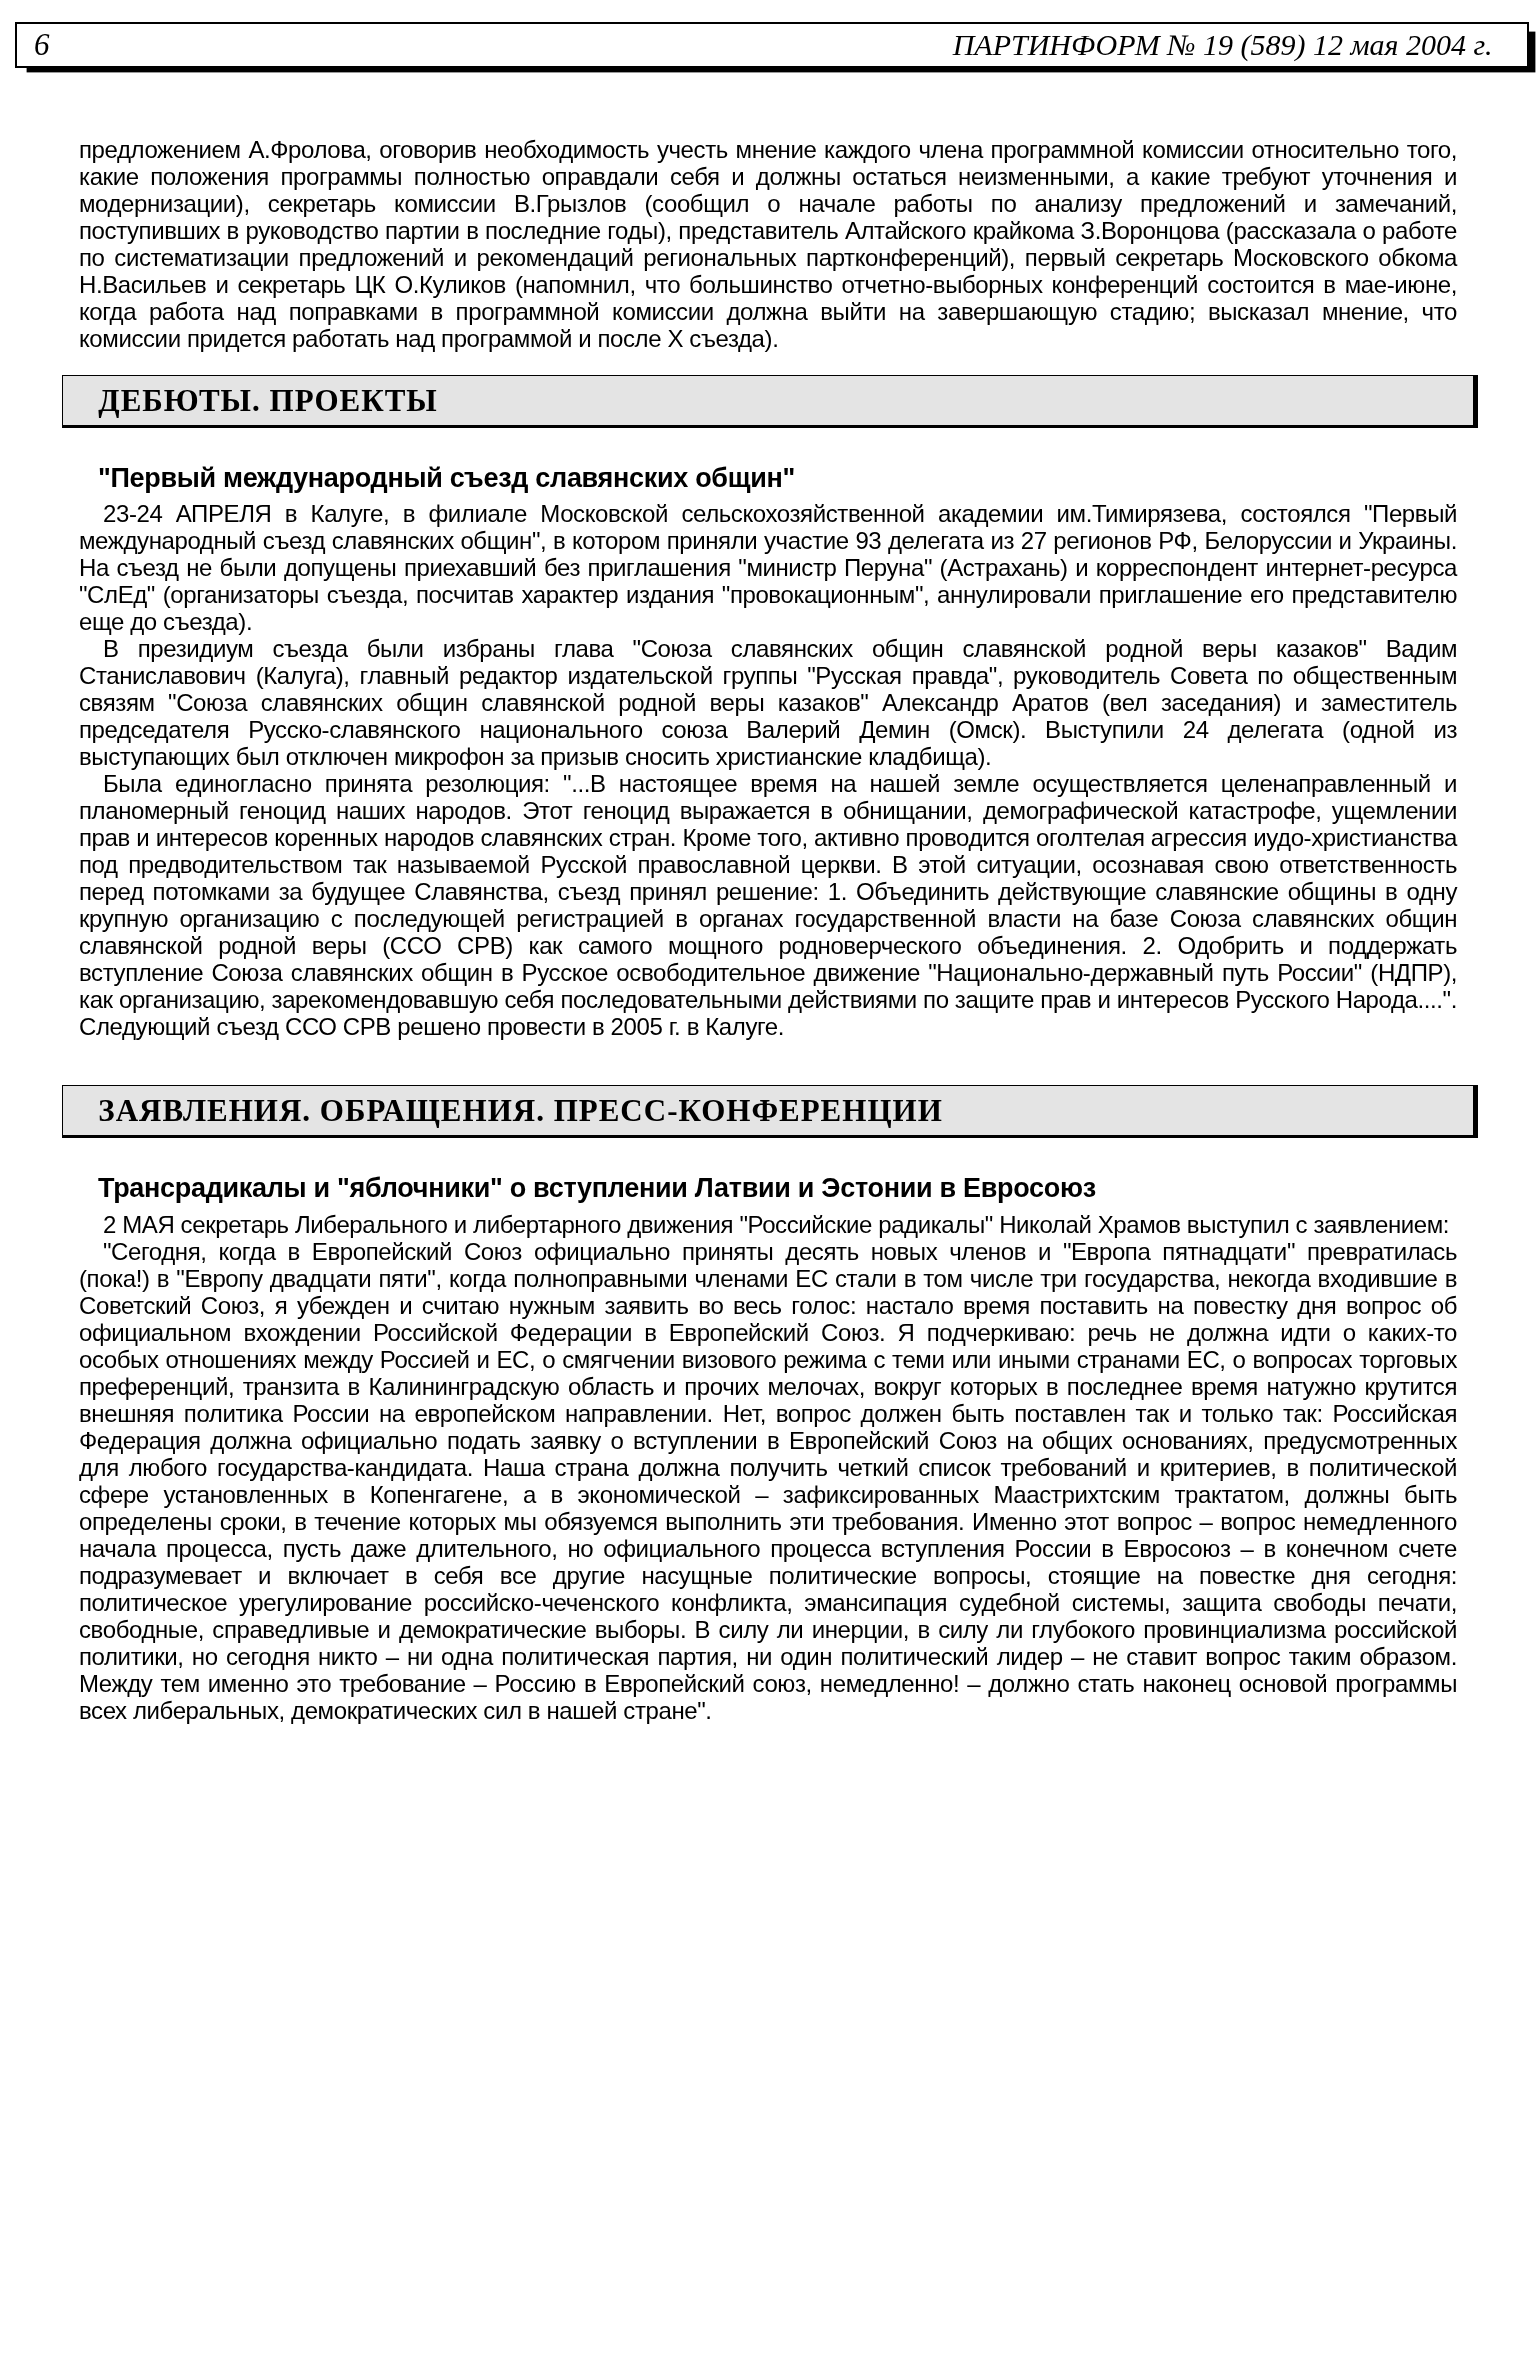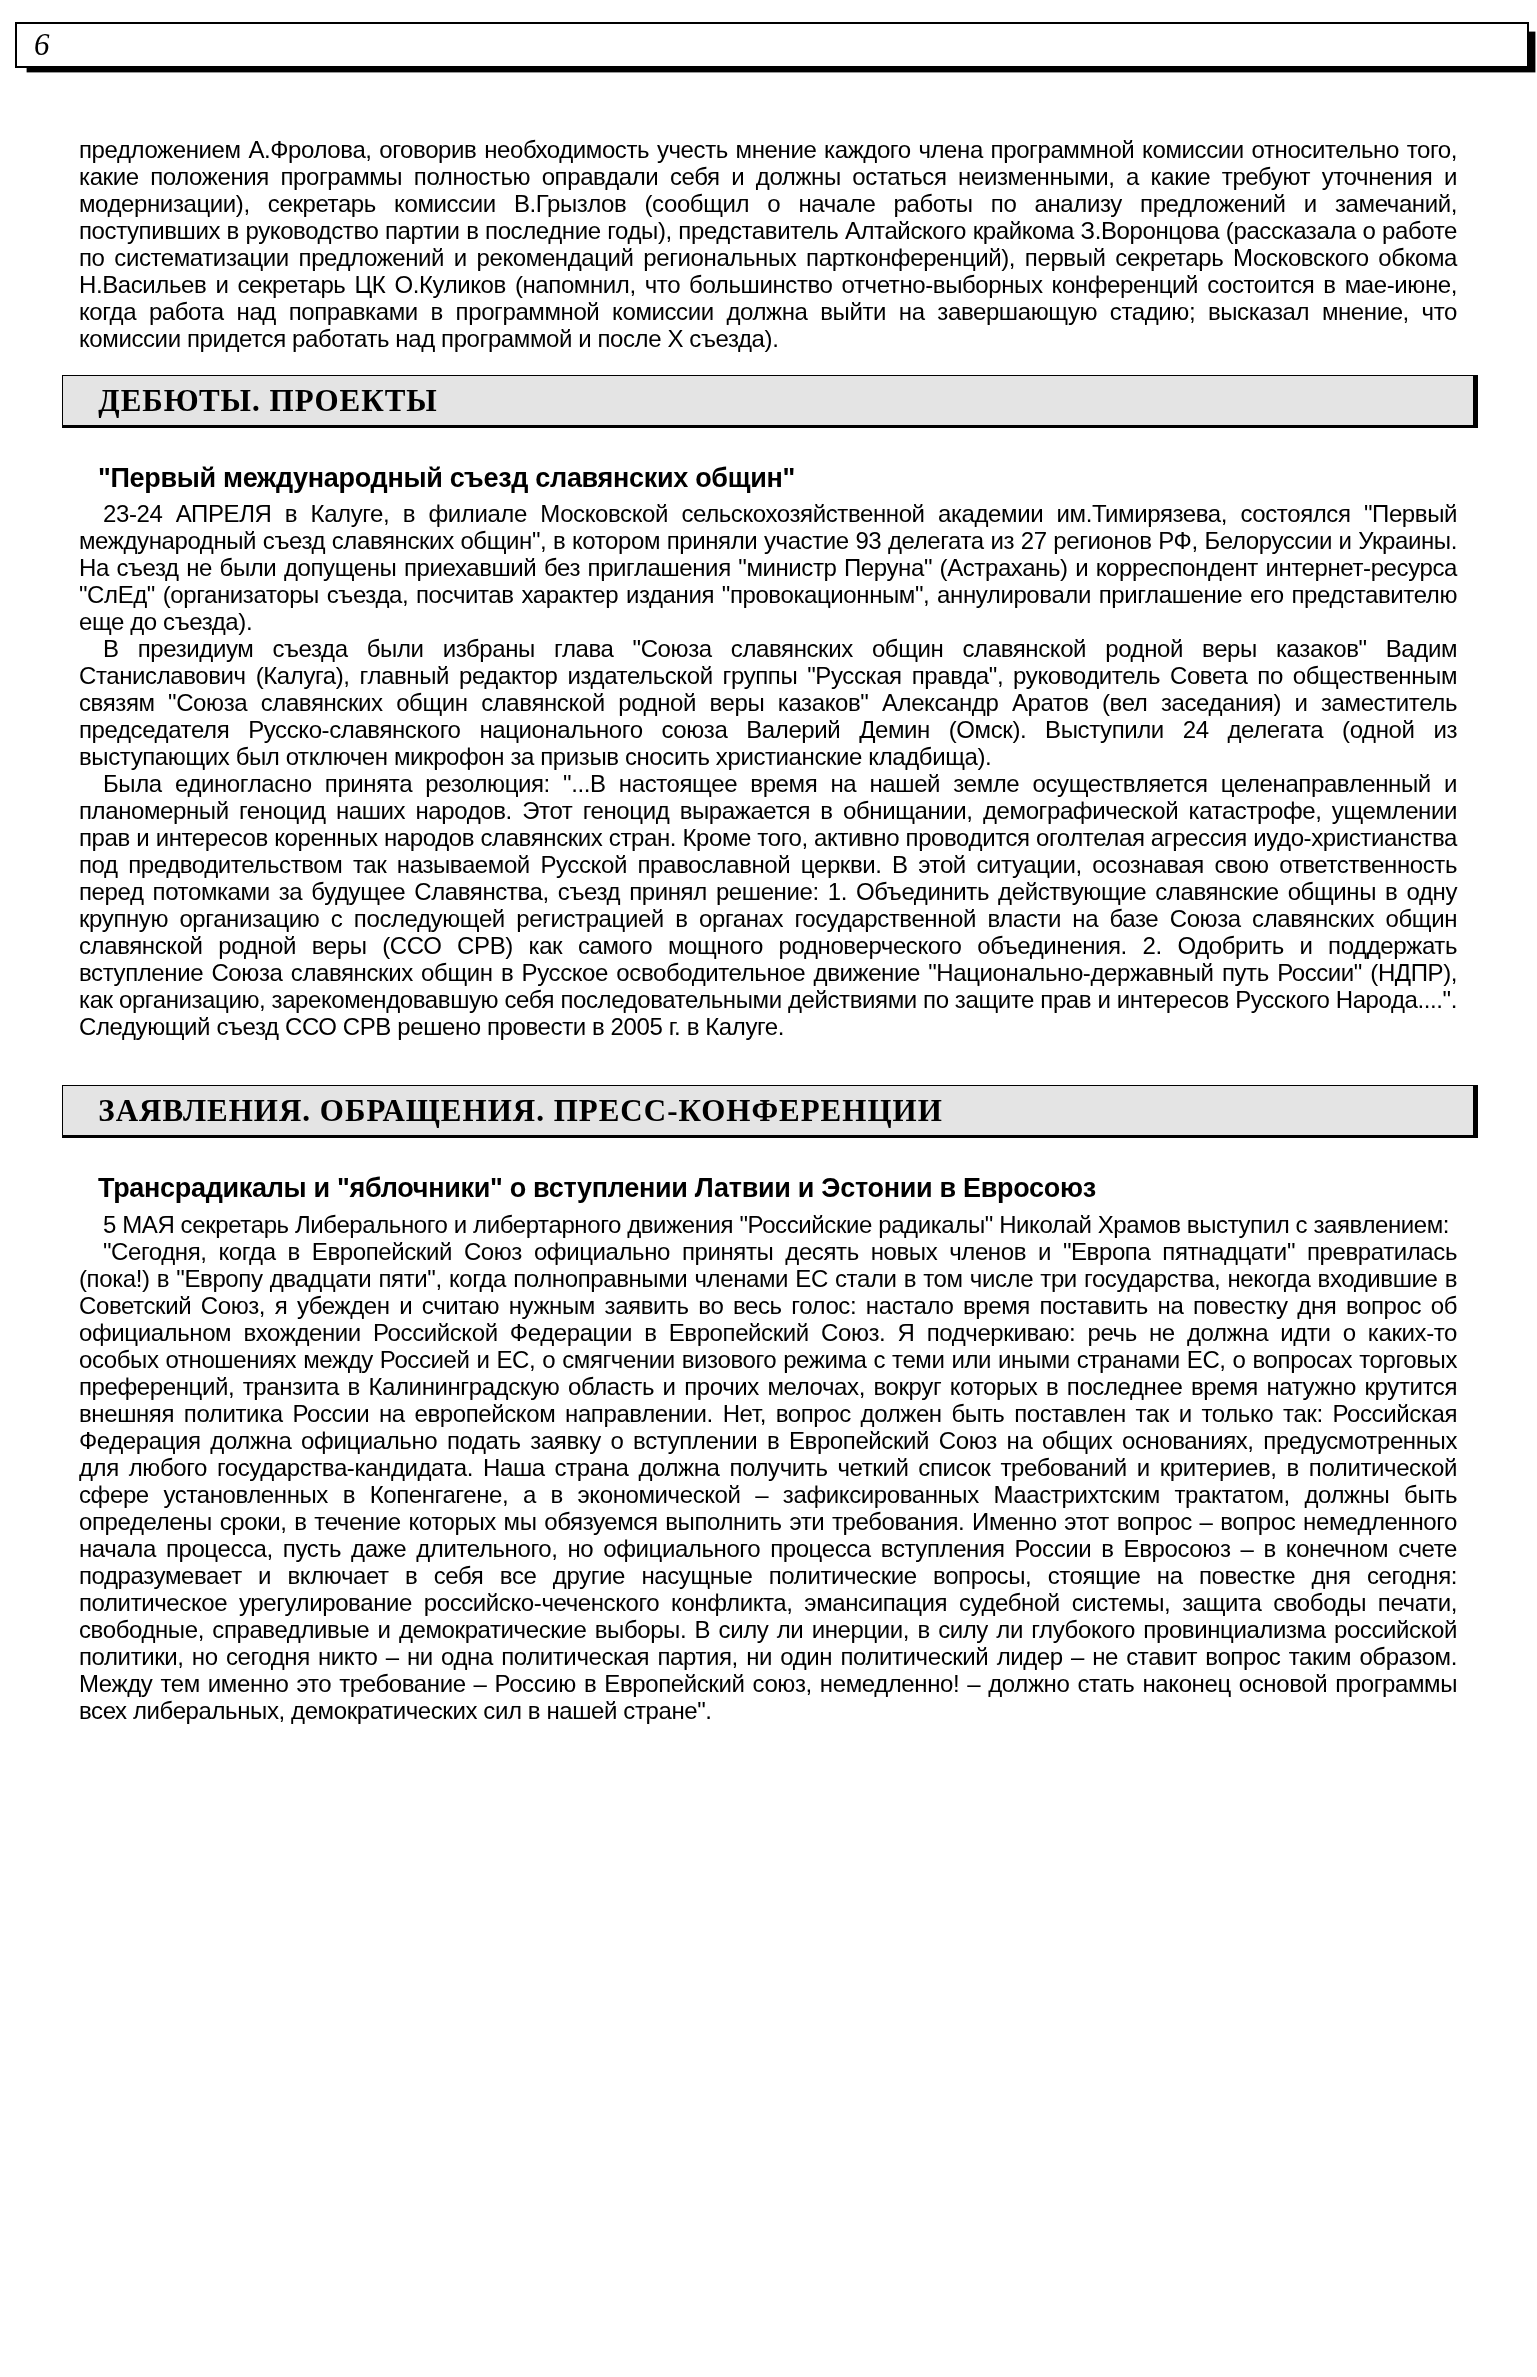--- a/index.html
+++ b/index.html
@@ -79,20 +79,21 @@
     letter-spacing: -0.3px;
   }
 </style>
 </head>
 <body>
 
 <div class="page">
 
   <header class="pagehead">
     <span class="pagenum">6</span>
+    <span class="pagetitle">ПАРТИНФОРМ № 19 (589) 12 мая 2004 г.</span>
   </header>
 
   <main class="content">
 
     <p class="para noindent">предложением А.Фролова, оговорив необходимость учесть мнение каждого члена программной комиссии относительно того, какие положения программы полностью оправдали себя и должны остаться неизменными, а какие требуют уточнения и модернизации), секретарь комиссии В.Грызлов (сообщил о начале работы по анализу предложений и замечаний, поступивших в руководство партии в последние годы), представитель Алтайского крайкома З.Воронцова (рассказала о работе по систематизации предложений и рекомендаций региональных партконференций), первый секретарь Московского обкома Н.Васильев и секретарь ЦК О.Куликов (напомнил, что большинство отчетно-выборных конференций состоится в мае-июне, когда работа над поправками в программной комиссии должна выйти на завершающую стадию; высказал мнение, что комиссии придется работать над программой и после X съезда).</p>
 
     <div class="secbar secbar-1">
       <span>ДЕБЮТЫ. ПРОЕКТЫ</span>
     </div>
 
@@ -101,19 +102,19 @@
     <p class="para">23-24 АПРЕЛЯ в Калуге, в филиале Московской сельскохозяйственной академии им.Тимирязева, состоялся "Первый международный съезд славянских общин", в котором приняли участие 93 делегата из 27 регионов РФ, Белоруссии и Украины. На съезд не были допущены приехавший без приглашения "министр Перуна" (Астрахань) и корреспондент интернет-ресурса "СлЕд" (организаторы съезда, посчитав характер издания "провокационным", аннулировали приглашение его представителю еще до съезда).</p>
     <p class="para">В президиум съезда были избраны глава "Союза славянских общин славянской родной веры казаков" Вадим Станиславович (Калуга), главный редактор издательской группы "Русская правда", руководитель Совета по общественным связям "Союза славянских общин славянской родной веры казаков" Александр Аратов (вел заседания) и заместитель председателя Русско-славянского национального союза Валерий Демин (Омск). Выступили 24 делегата (одной из выступающих был отключен микрофон за призыв сносить христианские кладбища).</p>
     <p class="para">Была единогласно принята резолюция: "...В настоящее время на нашей земле осуществляется целенаправленный и планомерный геноцид наших народов. Этот геноцид выражается в обнищании, демографической катастрофе, ущемлении прав и интересов коренных народов славянских стран. Кроме того, активно проводится оголтелая агрессия иудо-христианства под предводительством так называемой Русской православной церкви. В этой ситуации, осознавая свою ответственность перед потомками за будущее Славянства, съезд принял решение: 1. Объединить действующие славянские общины в одну крупную организацию с последующей регистрацией в органах государственной власти на базе Союза славянских общин славянской родной веры (ССО СРВ) как самого мощного родноверческого объединения. 2. Одобрить и поддержать вступление Союза славянских общин в Русское освободительное движение "Национально-державный путь России" (НДПР), как организацию, зарекомендовавшую себя последовательными действиями по защите прав и интересов Русского Народа....". Следующий съезд ССО СРВ решено провести в 2005 г. в Калуге.</p>
 
     <div class="secbar secbar-2">
       <span>ЗАЯВЛЕНИЯ. ОБРАЩЕНИЯ. ПРЕСС-КОНФЕРЕНЦИИ</span>
     </div>
 
     <h2 class="arttitle">Трансрадикалы и "яблочники" о вступлении Латвии и Эстонии в Евросоюз</h2>
 
-    <p class="para">5 МАЯ секретарь Либерального и либертарного движения "Российские радикалы" Николай Храмов выступил с заявлением:</p>
+    <p class="para">2 МАЯ секретарь Либерального и либертарного движения "Российские радикалы" Николай Храмов выступил с заявлением:</p>
     <p class="para">"Сегодня, когда в Европейский Союз официально приняты десять новых членов и "Европа пятнадцати" превратилась (пока!) в "Европу двадцати пяти", когда полноправными членами ЕС стали в том числе три государства, некогда входившие в Советский Союз, я убежден и считаю нужным заявить во весь голос: настало время поставить на повестку дня вопрос об официальном вхождении Российской Федерации в Европейский Союз. Я подчеркиваю: речь не должна идти о каких-то особых отношениях между Россией и ЕС, о смягчении визового режима с теми или иными странами ЕС, о вопросах торговых преференций, транзита в Калининградскую область и прочих мелочах, вокруг которых в последнее время натужно крутится внешняя политика России на европейском направлении. Нет, вопрос должен быть поставлен так и только так: Российская Федерация должна официально подать заявку о вступлении в Европейский Союз на общих основаниях, предусмотренных для любого государства-кандидата. Наша страна должна получить четкий список требований и критериев, в политической сфере установленных в Копенгагене, а в экономической – зафиксированных Маастрихтским трактатом, должны быть определены сроки, в течение которых мы обязуемся выполнить эти требования. Именно этот вопрос – вопрос немедленного начала процесса, пусть даже длительного, но официального процесса вступления России в Евросоюз – в конечном счете подразумевает и включает в себя все другие насущные политические вопросы, стоящие на повестке дня сегодня: политическое урегулирование российско-чеченского конфликта, эмансипация судебной системы, защита свободы печати, свободные, справедливые и демократические выборы. В силу ли инерции, в силу ли глубокого провинциализма российской политики, но сегодня никто – ни одна политическая партия, ни один политический лидер – не ставит вопрос таким образом. Между тем именно это требование – Россию в Европейский союз, немедленно! – должно стать наконец основой программы всех либеральных, демократических сил в нашей стране".</p>
 
   </main>
 
 </div>
 
 
 </body></html>

